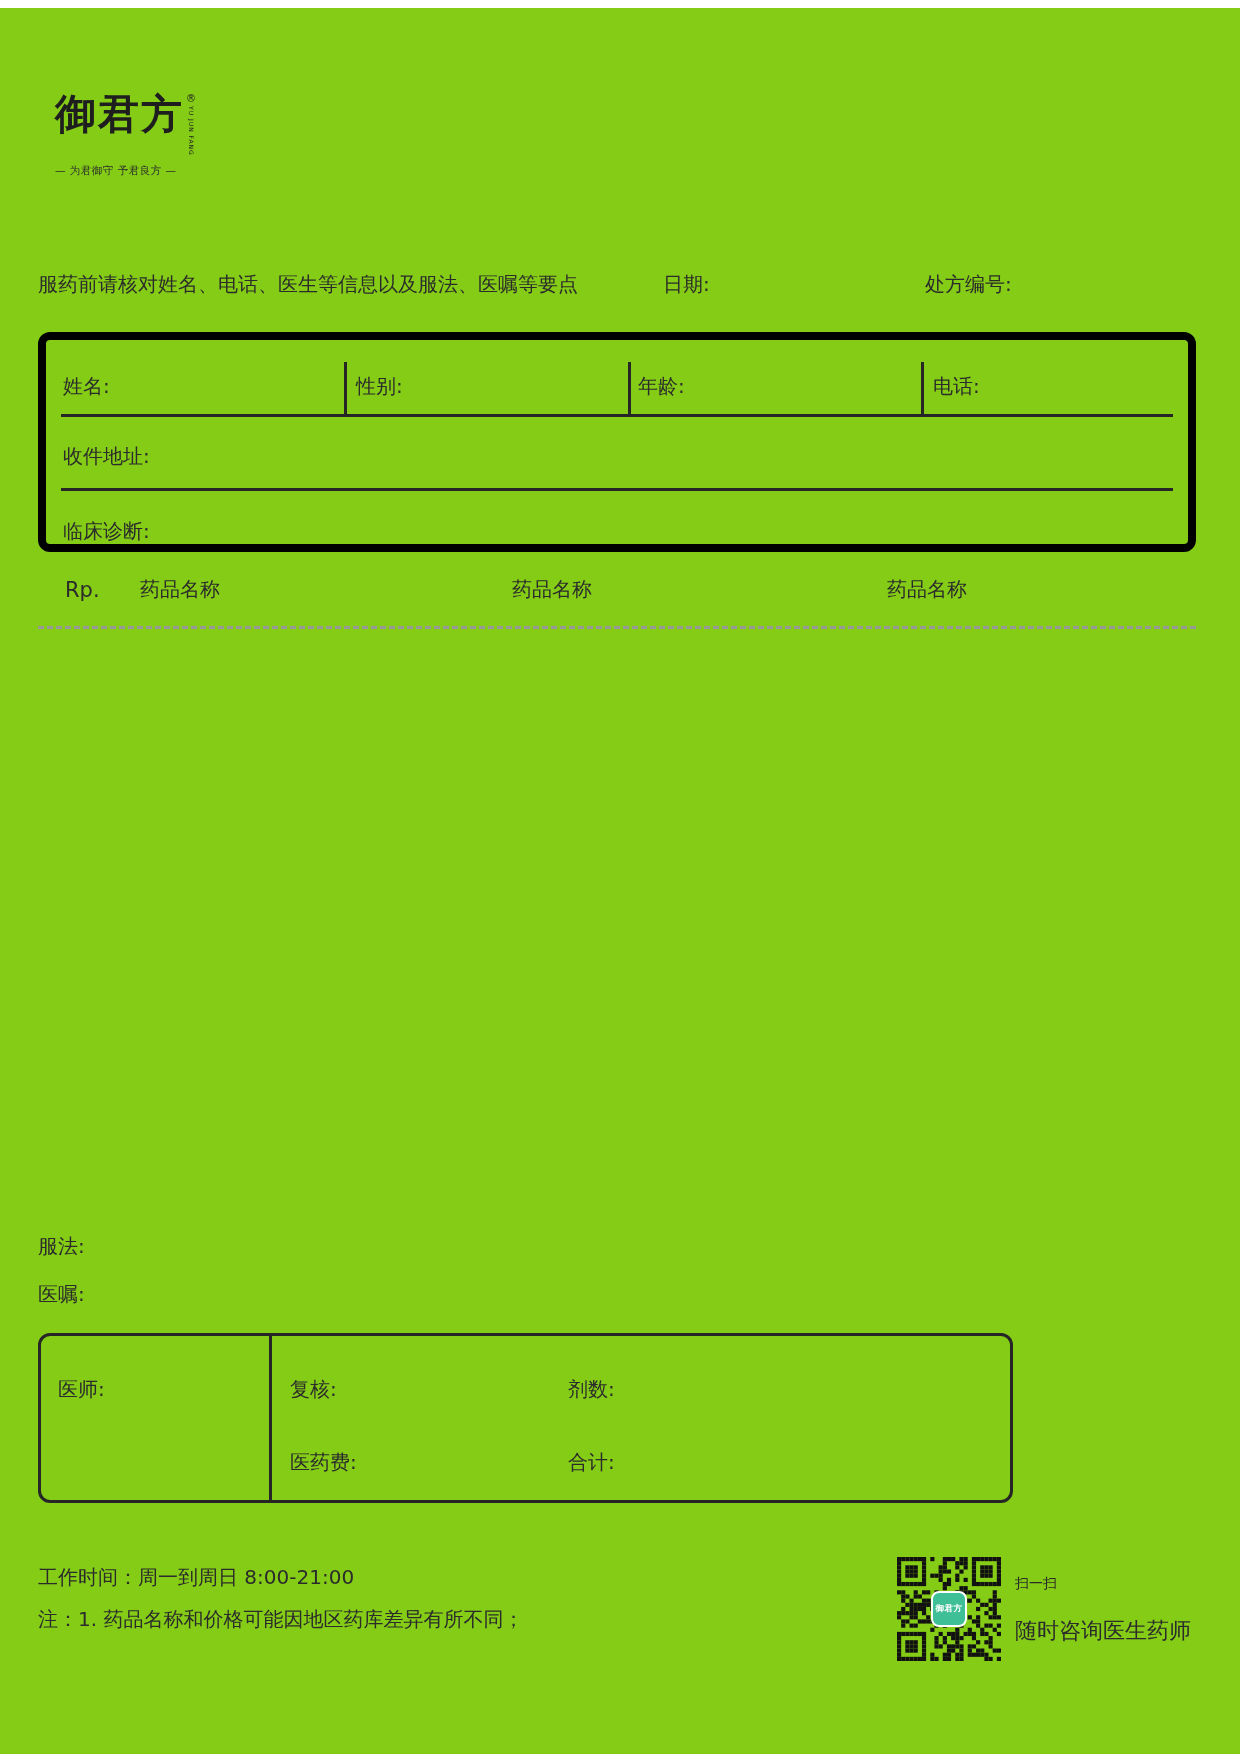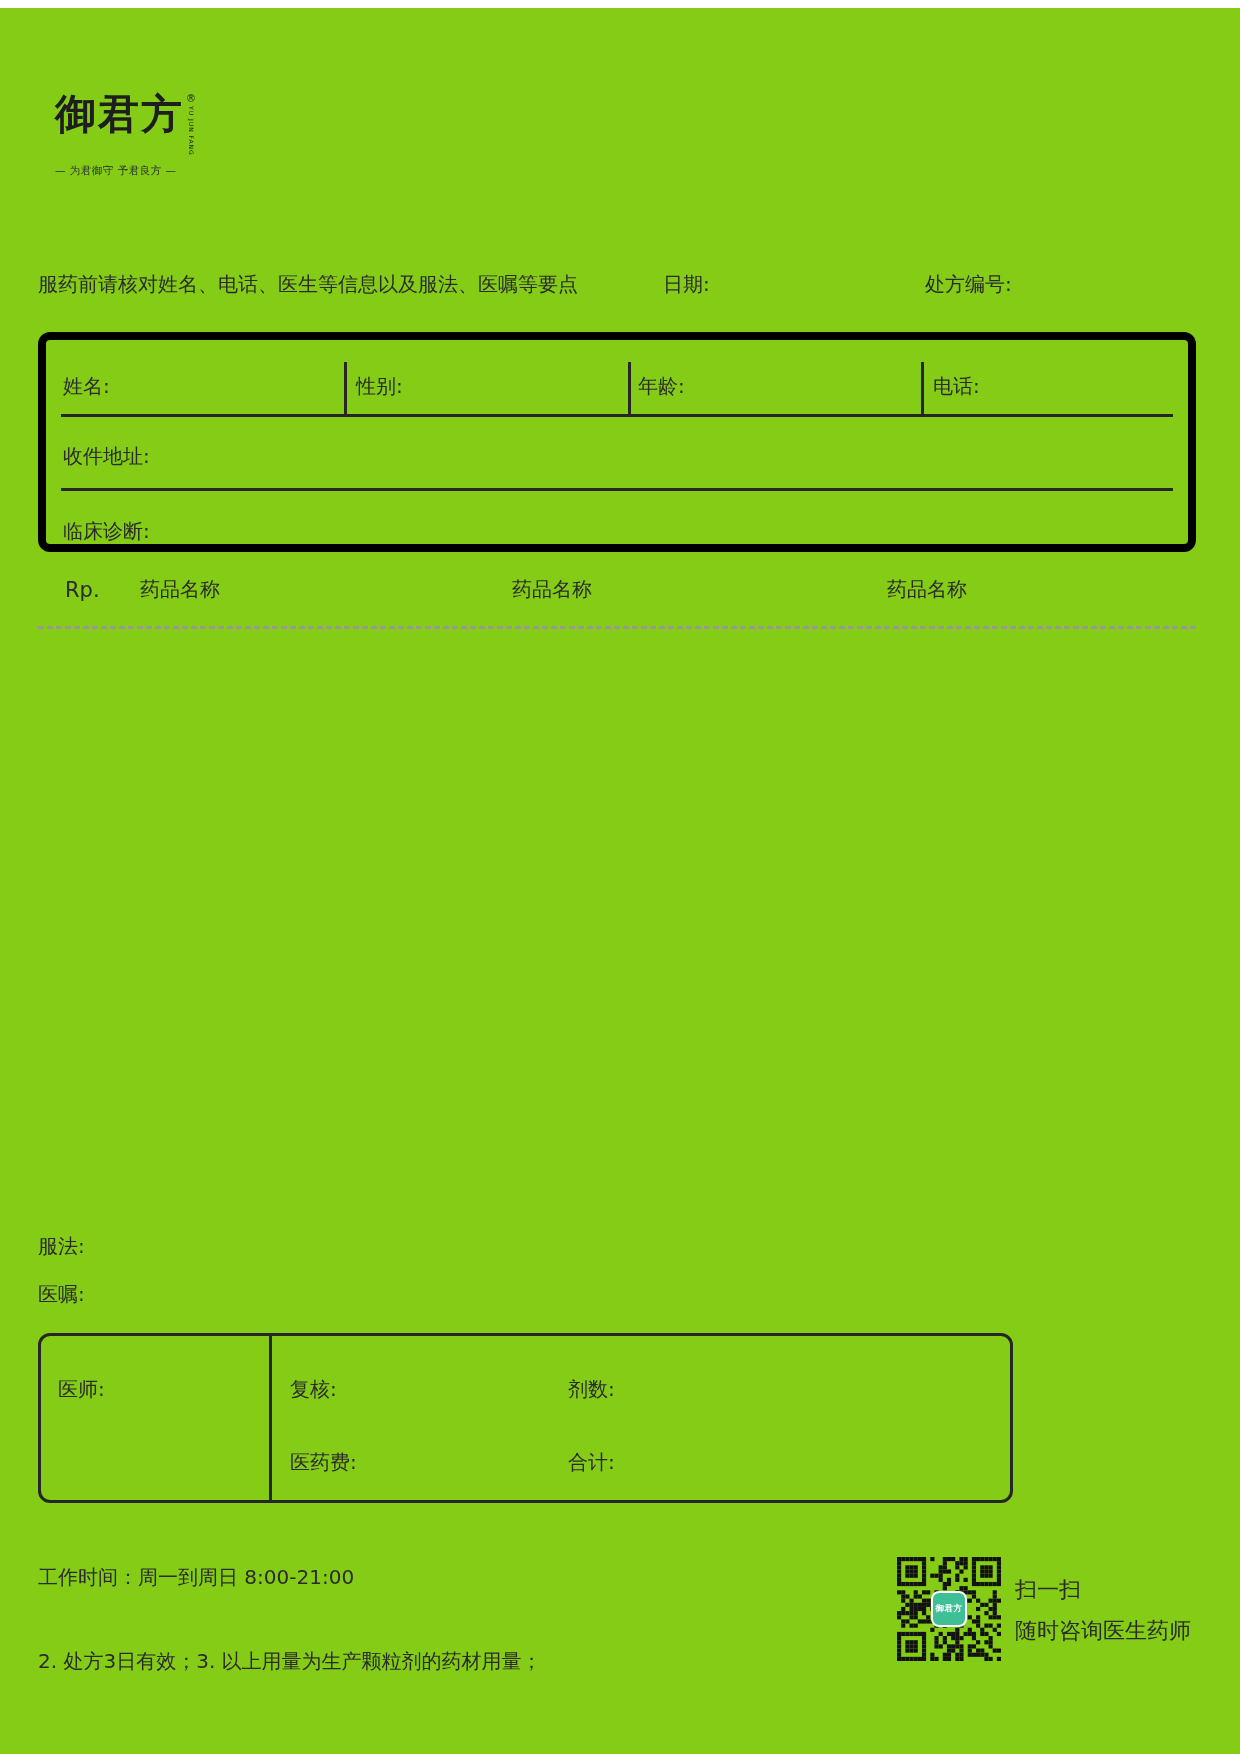--- a/index.html
+++ b/index.html
@@ -112,21 +112,21 @@
   .qr-wrap { position: absolute; left: 897px; top: 1549px; width: 104px; height: 104px; }
   .qr-wrap svg { width: 100%; height: 100%; display: block; }
   .qr-wrap svg rect { fill: #111111; }
   .qr-logo {
     position: absolute; left: 50%; top: 50%; transform: translate(-50%, -50%);
     width: 36px; height: 36px; border-radius: 8px;
     border: 2.5px solid #ffffff;
     display: flex; align-items: center; justify-content: center;
     color: #ffffff; font-size: 8.5px; font-weight: 700; letter-spacing: 0.5px;
   }
-  .qr-caption-1 { position: absolute; left: 1015px; top: 1567px; font-size: 22px; }
+  .qr-caption-1 { position: absolute; left: 1015px; top: 1567px; font-size: 14px; }
   .qr-caption-2 { position: absolute; left: 1015px; top: 1608px; font-size: 22px; }
 </style>
 </head>
 <body>
 
 <div class="page">
 
   <div class="logo">
     <div class="logo-main">
       <span class="logo-text">御君方</span>
@@ -168,21 +168,21 @@
   <div class="sig-box">
     <span class="sig-vdiv"></span>
     <span class="sig-label lbl-physician">医师:</span>
     <span class="sig-label lbl-review">复核:</span>
     <span class="sig-label lbl-doses">剂数:</span>
     <span class="sig-label lbl-fee">医药费:</span>
     <span class="sig-label lbl-total">合计:</span>
   </div>
 
   <div class="work-hours">工作时间：周一到周日 8:00-21:00</div>
-  <div class="note-2">2. 处方3日有效；3. 以上用量为生产颗粒剂的药材用量；</div>
+  <div class="note-1">注：1. 药品名称和价格可能因地区药库差异有所不同；</div>
 
   <div class="qr-wrap">
     <svg xmlns="http://www.w3.org/2000/svg" viewBox="0 0 100 100">
         <rect x="0" y="0" width="4" height="4"></rect>
         <rect x="4" y="0" width="4" height="4"></rect>
         <rect x="8" y="0" width="4" height="4"></rect>
         <rect x="12" y="0" width="4" height="4"></rect>
         <rect x="16" y="0" width="4" height="4"></rect>
         <rect x="20" y="0" width="4" height="4"></rect>
         <rect x="24" y="0" width="4" height="4"></rect>

